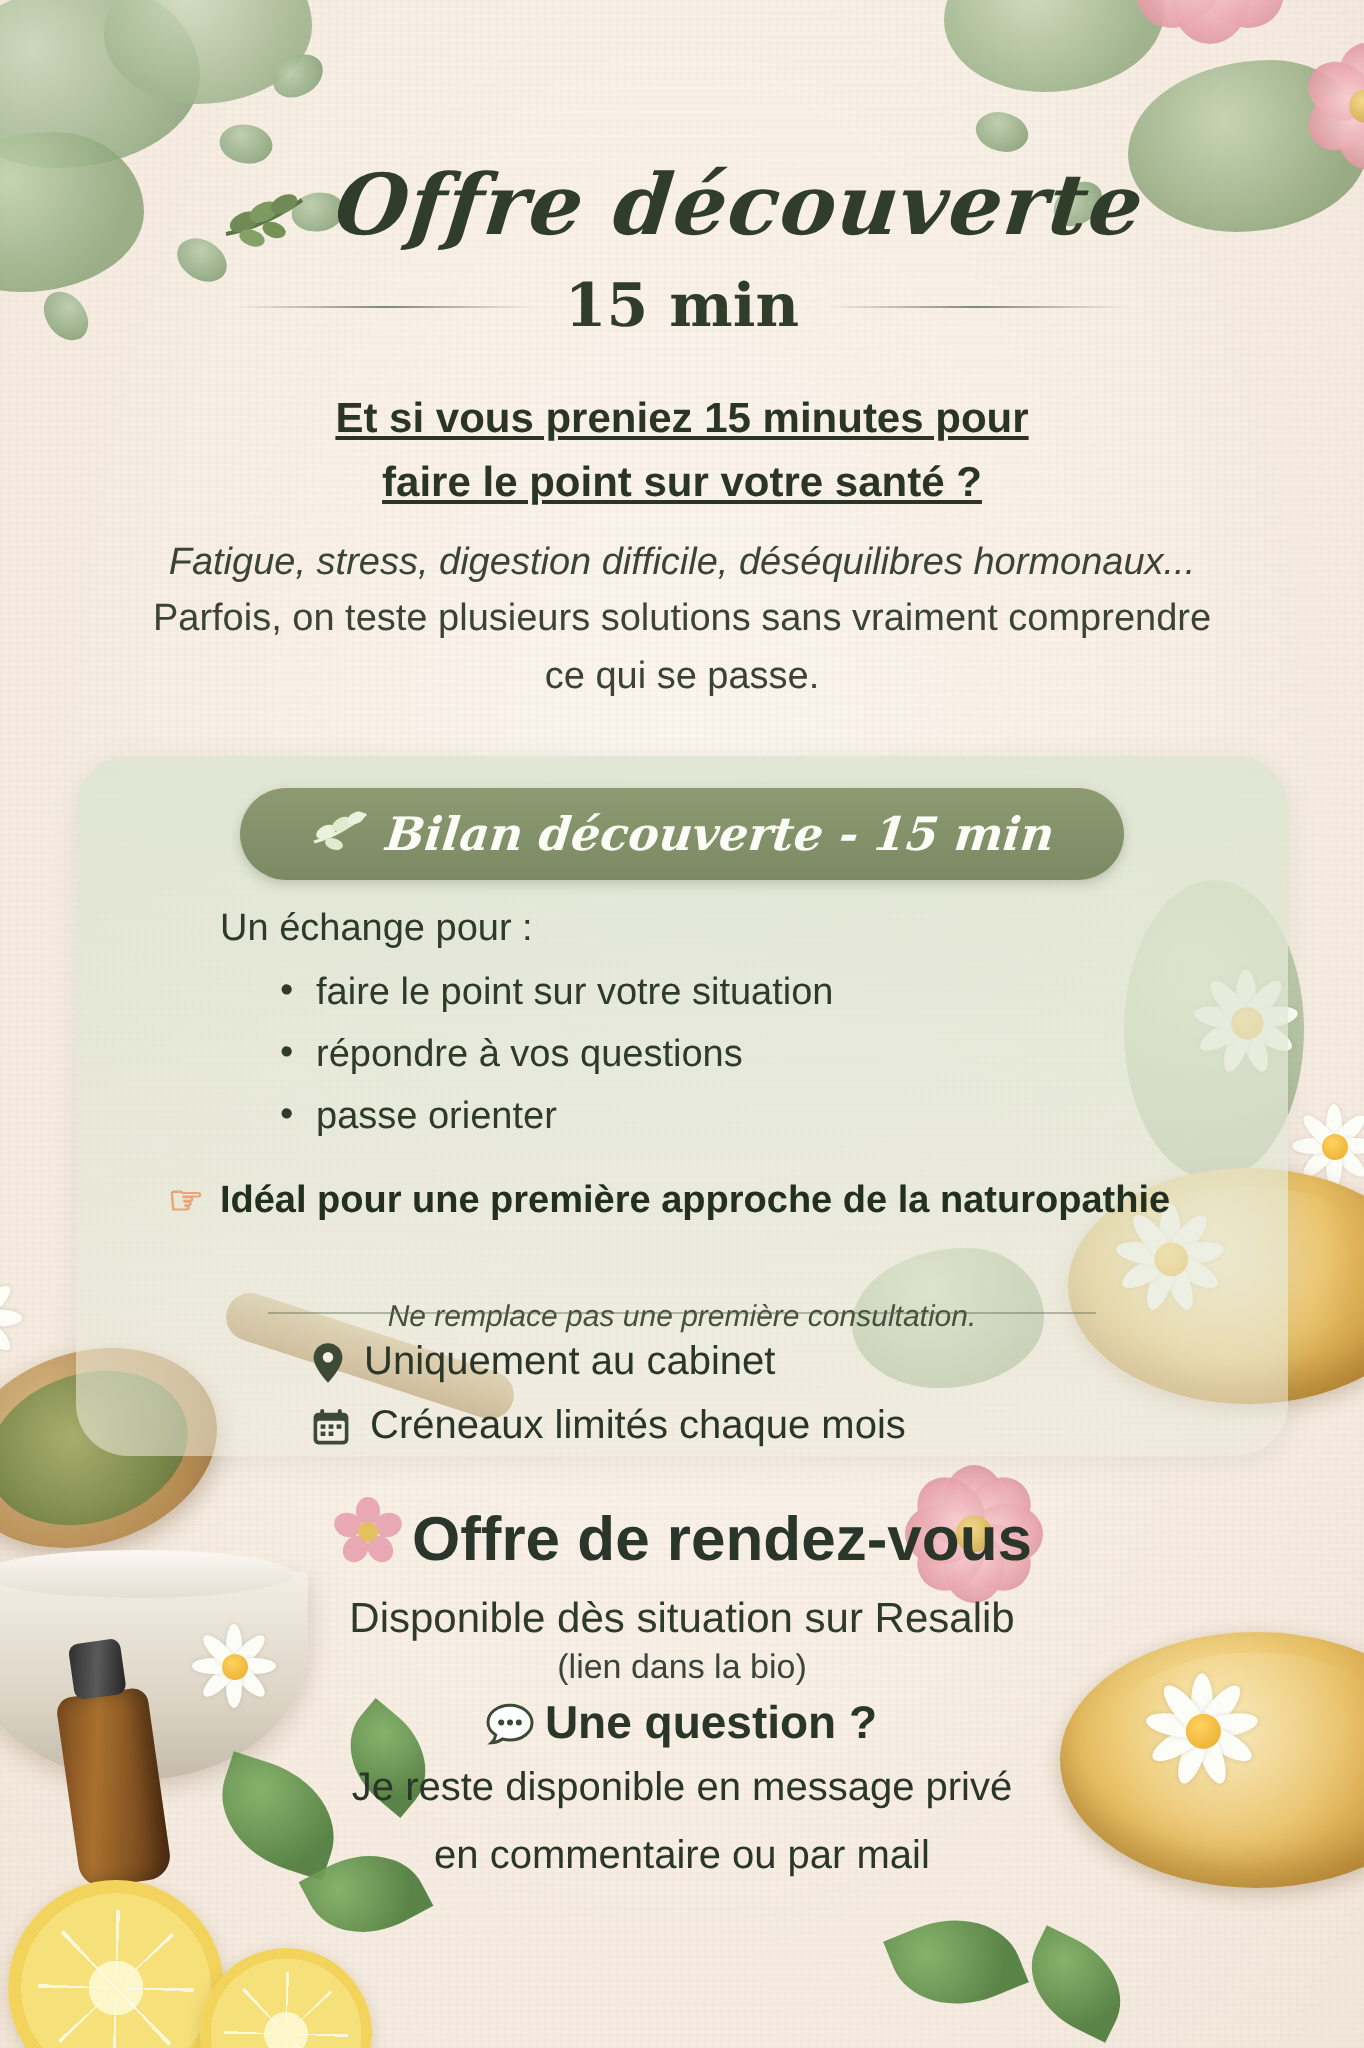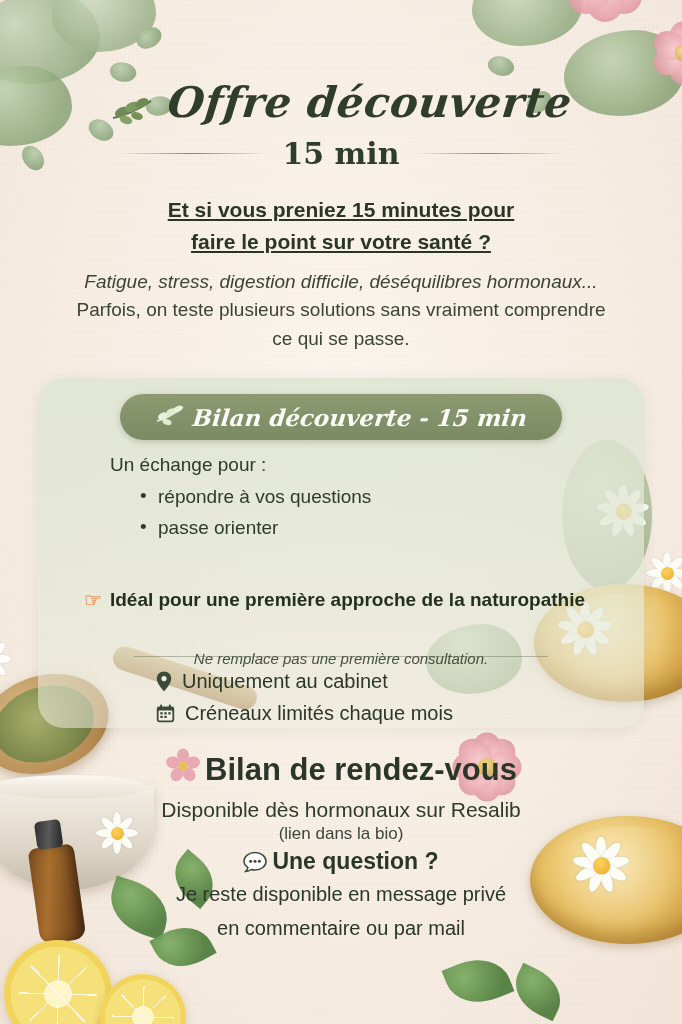--- a/index.html
+++ b/index.html
@@ -616,20 +616,21 @@
             <ellipse cx="23" cy="5" rx="4.6" ry="2.8" fill="#eaf2df" transform="rotate(-25 23 5)"></ellipse>
             <ellipse cx="12" cy="18" rx="4.6" ry="2.8" fill="#dfeace" transform="rotate(18 12 18)"></ellipse>
           </svg>
         </span>
         <span class="pill-text">Bilan découverte - 15 min</span>
       </div>
 
       <div class="card-body">
         <div class="card-intro">Un échange pour :</div>
         <ul class="bullets">
+          <li>faire le point sur votre situation</li>
           <li>répondre à vos questions</li>
           <li>passe orienter</li>
         </ul>
       </div>
 
       <div class="highlight">
         <span class="hand">☞</span>
         <span>Idéal pour une première approche de la naturopathie</span>
       </div>
 
@@ -671,23 +672,23 @@
             <g fill="#e9a9b4">
               <ellipse cx="18" cy="7.5" rx="6" ry="7"></ellipse>
               <ellipse cx="28" cy="14.5" rx="6" ry="7" transform="rotate(72 28 14.5)"></ellipse>
               <ellipse cx="24.2" cy="26.5" rx="6" ry="7" transform="rotate(144 24.2 26.5)"></ellipse>
               <ellipse cx="11.8" cy="26.5" rx="6" ry="7" transform="rotate(216 11.8 26.5)"></ellipse>
               <ellipse cx="8" cy="14.5" rx="6" ry="7" transform="rotate(288 8 14.5)"></ellipse>
             </g>
             <circle cx="18" cy="18" r="5" fill="#e4c05f"></circle>
           </svg>
         </span>
-        <span>Bilan de rendez-vous</span>
+        <span>Offre de rendez-vous</span>
       </div>
-      <div class="rdv-sub">Disponible dès hormonaux sur Resalib</div>
+      <div class="rdv-sub">Disponible dès situation sur Resalib</div>
       <div class="rdv-note">(lien dans la bio)</div>
     </div>
 
     <div class="question">
       <div class="q-title">
         <span class="bubble-icon">
           <svg width="24" height="22" viewBox="0 0 24 22">
             <path d="M12 1.6 C5.9 1.6 1 5.4 1 10.1 C1 12.7 2.5 15 4.9 16.5 C4.6 18.1 3.8 19.4 2.7 20.4 C4.8 20.3 6.7 19.6 8.2 18.5 C9.4 18.8 10.7 19 12 19 C18.1 19 23 15.2 23 10.4 C23 5.6 18.1 1.6 12 1.6 Z" fill="#ffffff" stroke="#3c4a36" stroke-width="1.5"></path>
             <circle cx="7.6" cy="10.2" r="1.5" fill="#3c4a36"></circle>
             <circle cx="12" cy="10.2" r="1.5" fill="#3c4a36"></circle>

